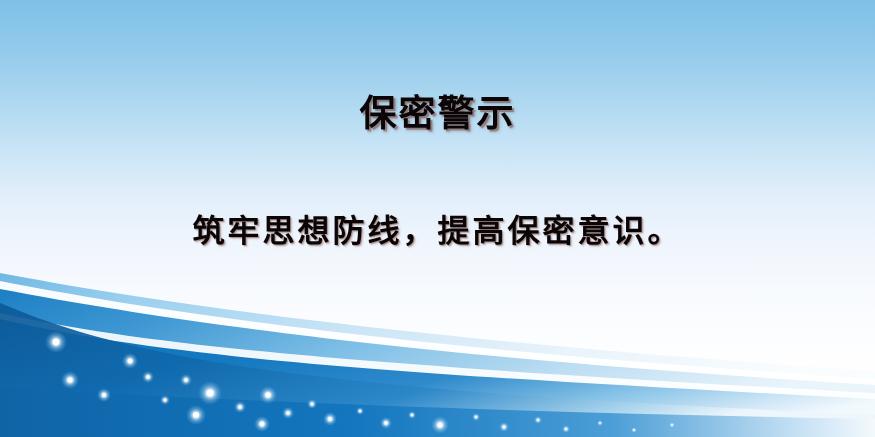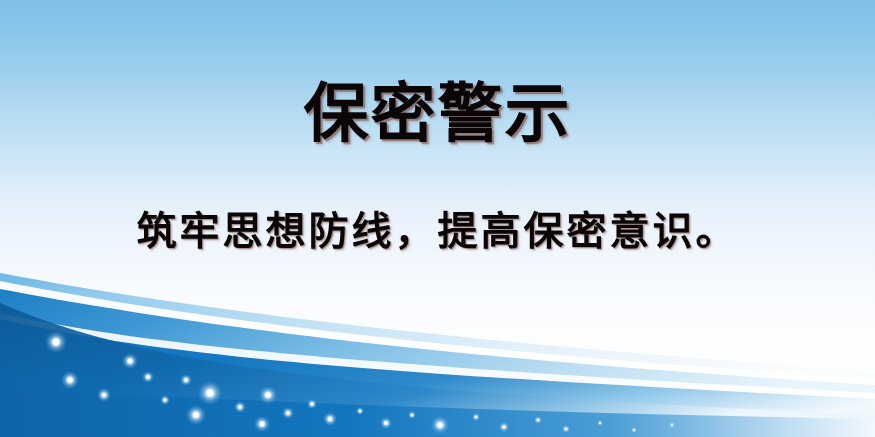--- a/index.html
+++ b/index.html
@@ -36,37 +36,37 @@
     height: 437px;
     z-index: 30;
   }
 
   .title {
     position: absolute;
     left: 0;
     top: 82px;
     width: 875px;
     text-align: center;
-    font-size: 65px;
+    font-size: 37px;
     line-height: 64px;
     font-weight: 700;
     color: #0a0607;
     letter-spacing: 2px;
     text-shadow: 2px 2px 1px rgba(120, 70, 60, 0.55),
                  3px 3px 3px rgba(120, 70, 60, 0.25);
     white-space: nowrap;
   }
 
   .subtitle {
     position: absolute;
     left: 0;
     top: 209px;
     width: 875px;
     text-align: center;
-    font-size: 40px;
+    font-size: 32px;
     line-height: 44px;
     font-weight: 700;
     color: #0a0607;
     letter-spacing: 3px;
     text-shadow: 1px 1px 1px rgba(120, 70, 60, 0.5),
                  2px 2px 2px rgba(120, 70, 60, 0.22);
     white-space: nowrap;
   }
 
   

